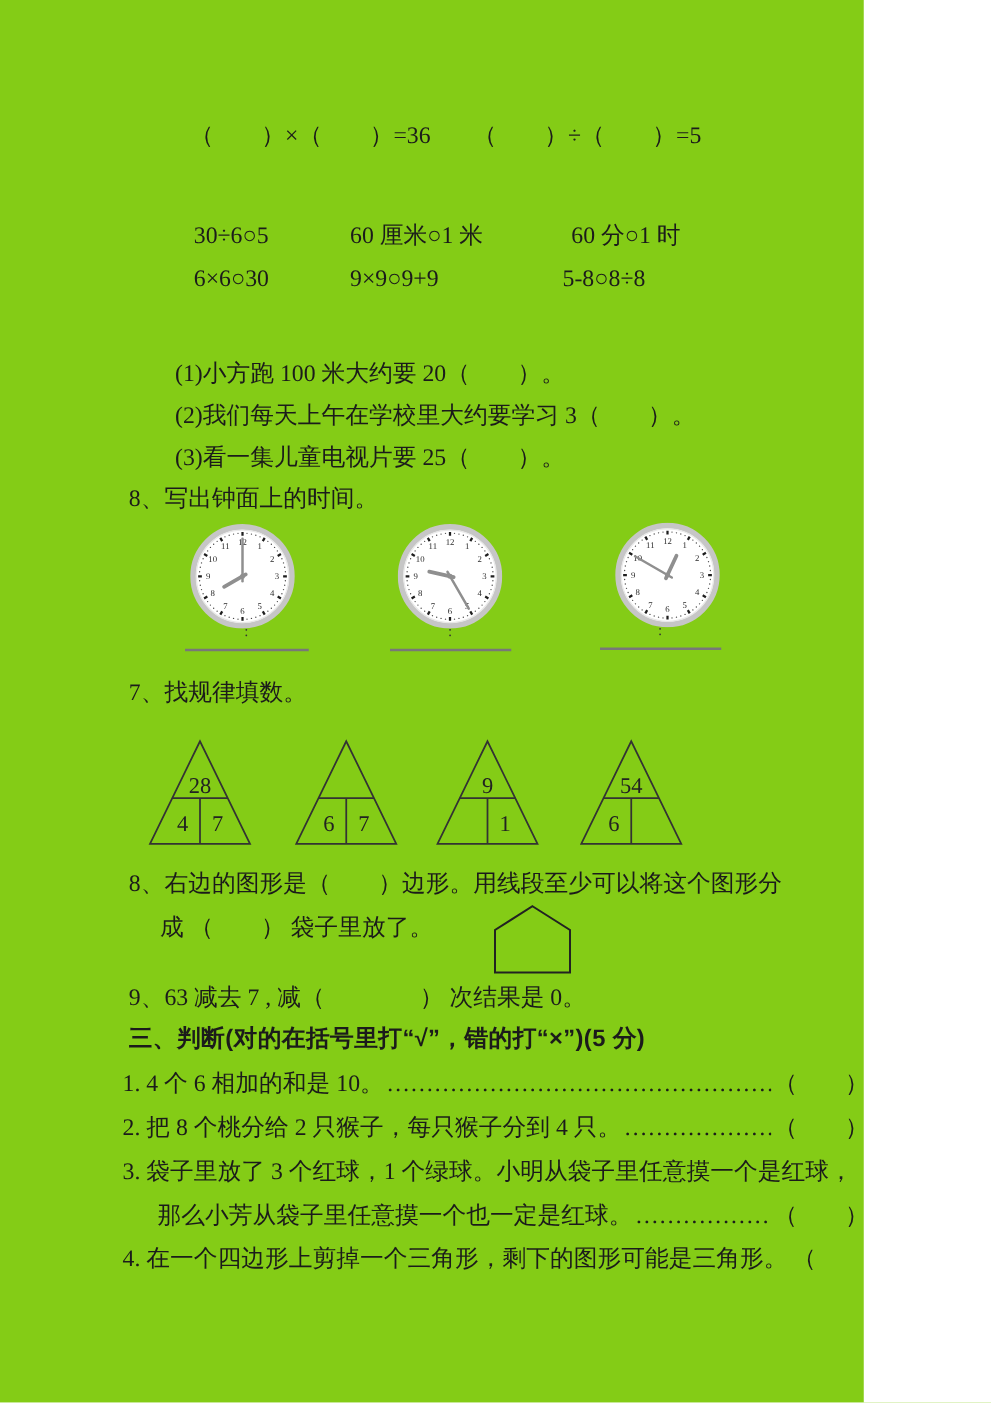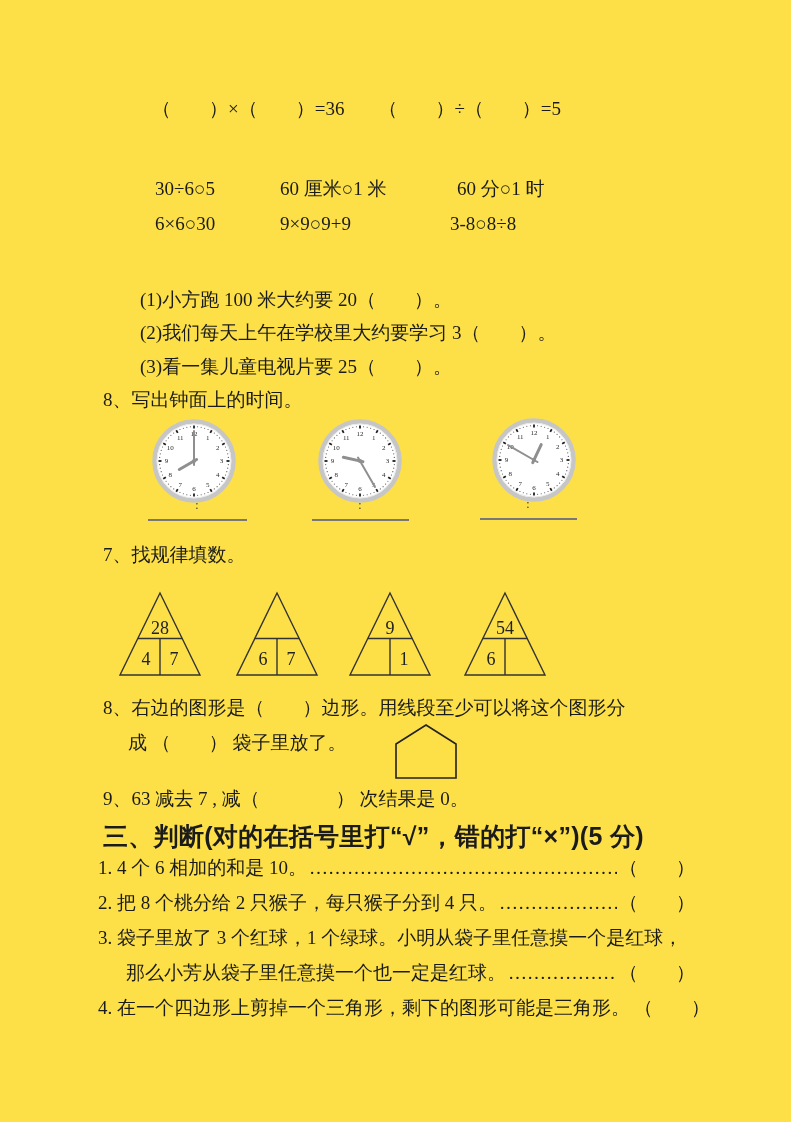--- a/index.html
+++ b/index.html
@@ -1,53 +1,53 @@
 <!DOCTYPE html>
 <html><head>
 <meta charset="utf-8">
 <style>
   html,body{margin:0;padding:0;background:#fff;}
   .page{
-    position:relative;width:791px;height:1122px;background:#fde047;
+    position:relative;width:691px;height:1122px;background:#84cc16;
     font-family:"Liberation Serif","DejaVu Serif",serif;
     font-size:19px;color:#1b1b1b;overflow:hidden;
   }
   .abs{position:absolute;white-space:nowrap;line-height:1.3;}
   .gap34{display:inline-block;width:34px;}
   .clock{position:absolute;width:84px;height:84px;}
   .tri{position:absolute;width:84px;height:86px;}
   .house{position:absolute;}
   .ansline{
     position:absolute;text-align:center;border-bottom:2px solid #787878;
     height:21px;font-size:12px;color:#333;letter-spacing:1px;
   }
   .bold-head{
     font-weight:bold;font-family:"Liberation Sans","DejaVu Sans",sans-serif;
-    font-size:25px;letter-spacing:.3px;
+    font-size:19px;letter-spacing:.3px;
   }
   .jrow{display:flex;align-items:baseline;white-space:nowrap;text-align:center;}
   .jtext{flex:0 0 auto;}
   .leader{flex:1 1 0;overflow:hidden;margin:0 2px;}
   .ans{flex:0 0 auto;}
 </style>
 </head>
 <body>
 
 <div class="page">
 
   <div class="abs" style="left:152px;top:97px">
     <span>（　　）×（　　）=36</span><span class="gap34"></span><span>（　　）÷（　　）=5</span>
   </div>
 
   <span class="abs" style="left:155px;top:177px">30÷6○5</span>
   <span class="abs" style="left:280px;top:177px">60 厘米○1 米</span>
   <span class="abs" style="left:457px;top:177px">60 分○1 时</span>
   <span class="abs" style="left:155px;top:212px">6×6○30</span>
   <span class="abs" style="left:280px;top:212px">9×9○9+9</span>
-  <span class="abs" style="left:450px;top:212px">3-8○8÷8</span>
+  <span class="abs" style="left:450px;top:212px">5-8○8÷8</span>
 
   <div class="abs" style="left:140px;top:288px">(1)小方跑 100 米大约要 20（　　）。</div>
   <div class="abs" style="left:140px;top:321px">(2)我们每天上午在学校里大约要学习 3（　　）。</div>
   <div class="abs" style="left:140px;top:355px">(3)看一集儿童电视片要 25（　　）。</div>
 
   <div class="abs" style="left:103px;top:388px">8、写出钟面上的时间。</div>
   <svg class="clock" style="left:152px;top:419px" viewBox="0 0 84 84">
       <circle cx="42" cy="42" r="39.5" fill="#fff" stroke="#c6c6c6" stroke-width="4.5"></circle>
       <circle cx="42" cy="42" r="37" fill="#fff" stroke="#e9e9e9" stroke-width="1"></circle>
       <line x1="42" y1="9.5" x2="42" y2="6.5" stroke="#1e1e1e" stroke-width="1.8"></line>

